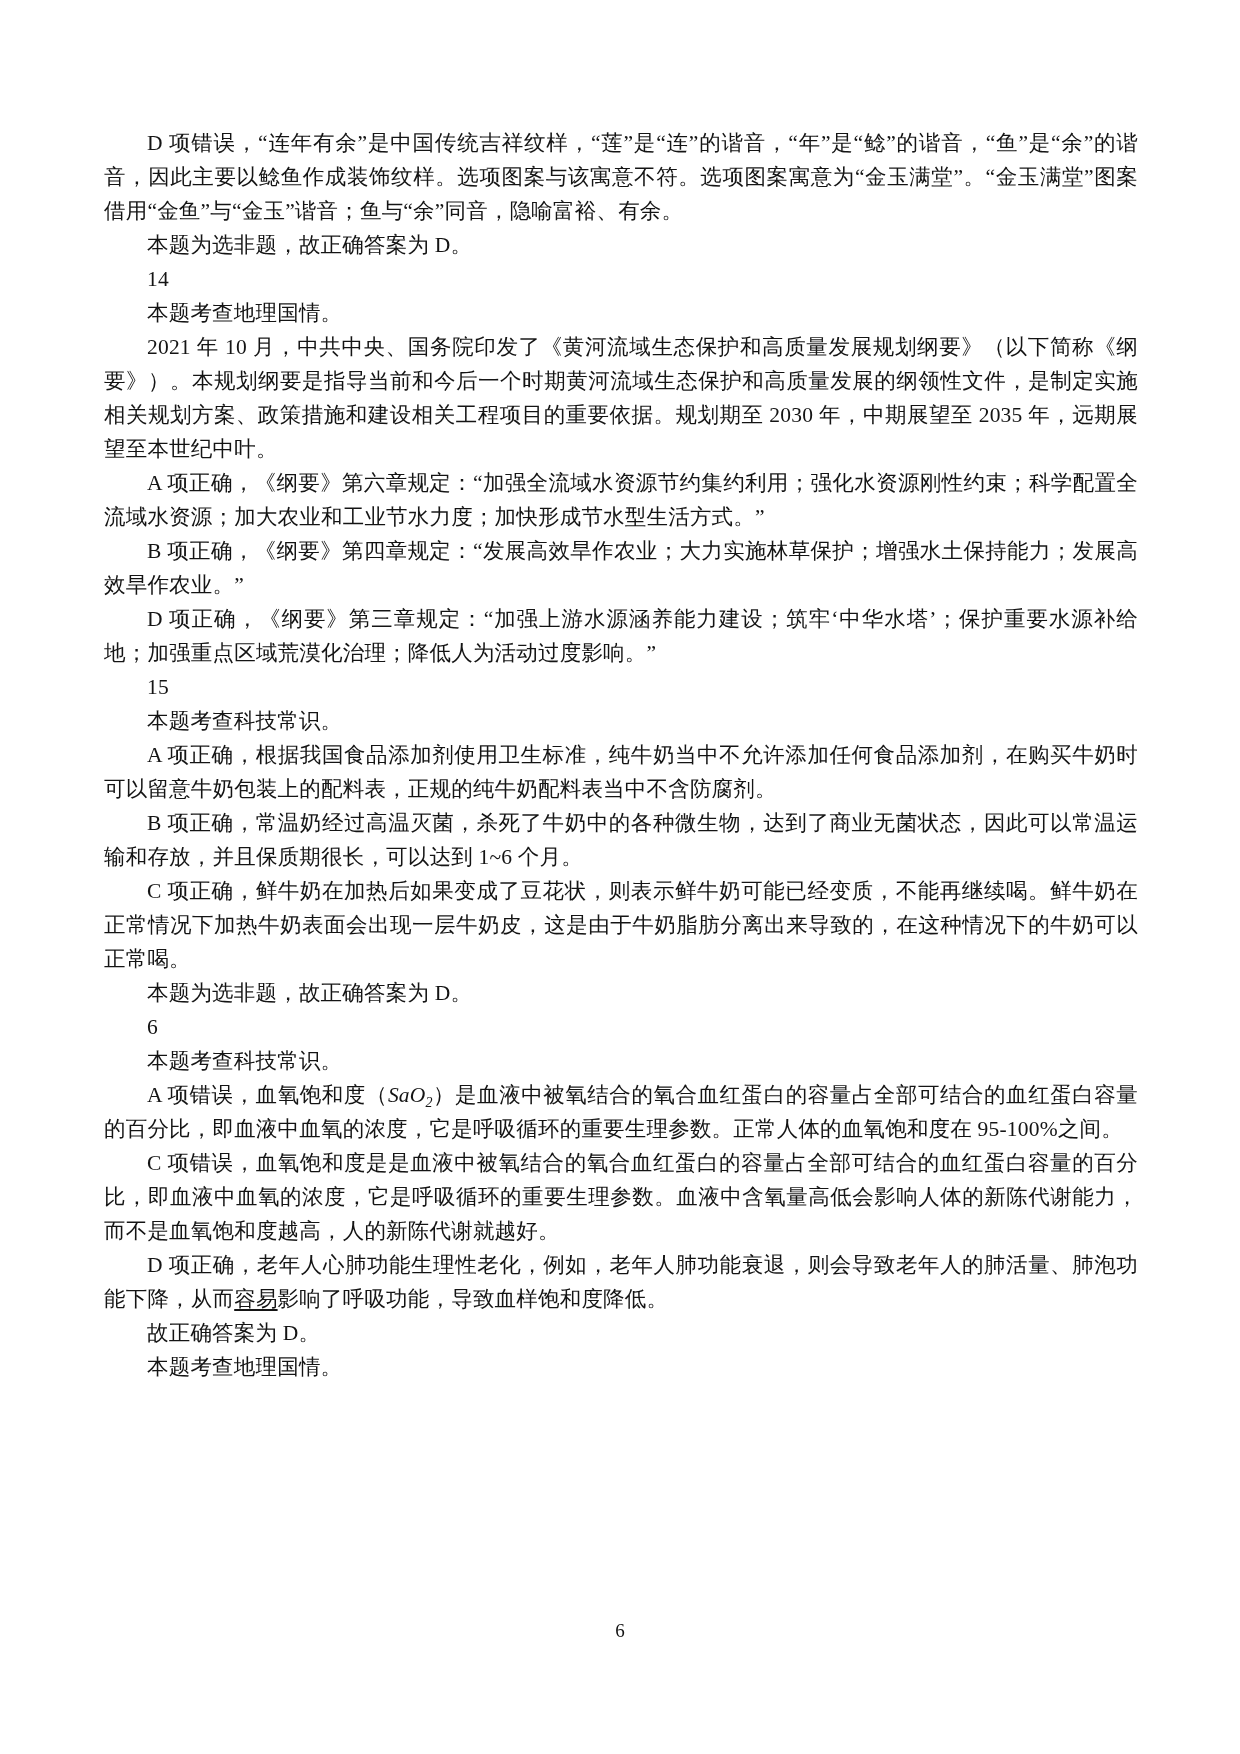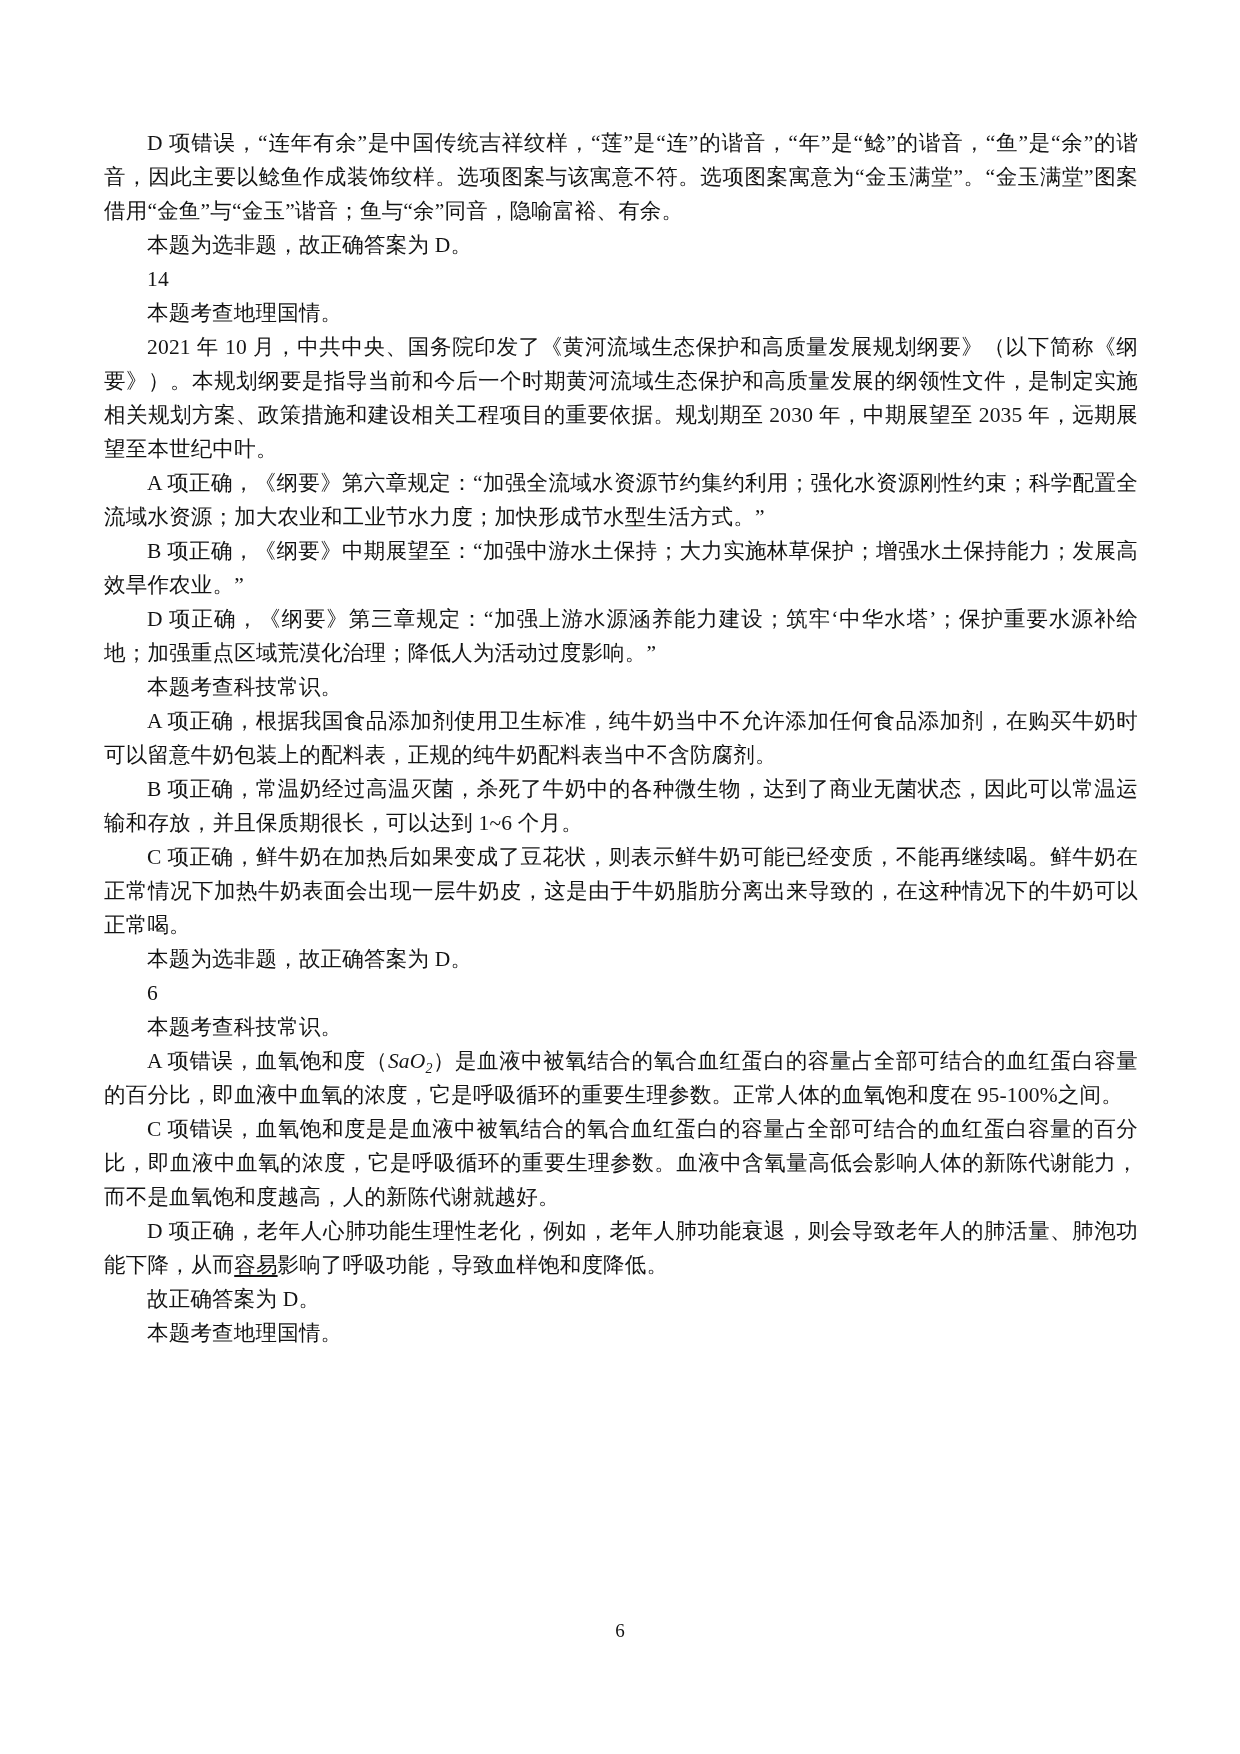--- a/index.html
+++ b/index.html
@@ -58,23 +58,24 @@
 <div class="page">
   <div class="content">
 
     <p class="para">D 项错误，“连年有余”是中国传统吉祥纹样，“莲”是“连”的谐音，“年”是“鲶”的谐音，“鱼”是“余”的谐音，因此主要以鲶鱼作成装饰纹样。选项图案与该寓意不符。选项图案寓意为“金玉满堂”。“金玉满堂”图案借用“金鱼”与“金玉”谐音；鱼与“余”同音，隐喻富裕、有余。</p>
     <p class="para">本题为选非题，故正确答案为 D。</p>
 
     <p class="para">14</p>
     <p class="para">本题考查地理国情。</p>
     <p class="para">2021 年 10 月，中共中央、国务院印发了《黄河流域生态保护和高质量发展规划纲要》（以下简称《纲要》）。本规划纲要是指导当前和今后一个时期黄河流域生态保护和高质量发展的纲领性文件，是制定实施相关规划方案、政策措施和建设相关工程项目的重要依据。规划期至 2030 年，中期展望至 2035 年，远期展望至本世纪中叶。</p>
     <p class="para">A 项正确，《纲要》第六章规定：“加强全流域水资源节约集约利用；强化水资源刚性约束；科学配置全流域水资源；加大农业和工业节水力度；加快形成节水型生活方式。”</p>
-    <p class="para">B 项正确，《纲要》中期展望至：“加强中游水土保持；大力实施林草保护；增强水土保持能力；发展高效旱作农业。”</p>
+    <p class="para">B 项正确，《纲要》第四章规定：“发展高效旱作农业；大力实施林草保护；增强水土保持能力；发展高效旱作农业。”</p>
     <p class="para">D 项正确，《纲要》第三章规定：“加强上游水源涵养能力建设；筑牢‘中华水塔’；保护重要水源补给地；加强重点区域荒漠化治理；降低人为活动过度影响。”</p>
 
+    <p class="para">15</p>
     <p class="para">本题考查科技常识。</p>
     <p class="para">A 项正确，根据我国食品添加剂使用卫生标准，纯牛奶当中不允许添加任何食品添加剂，在购买牛奶时可以留意牛奶包装上的配料表，正规的纯牛奶配料表当中不含防腐剂。</p>
     <p class="para">B 项正确，常温奶经过高温灭菌，杀死了牛奶中的各种微生物，达到了商业无菌状态，因此可以常温运输和存放，并且保质期很长，可以达到 1~6 个月。</p>
     <p class="para">C 项正确，鲜牛奶在加热后如果变成了豆花状，则表示鲜牛奶可能已经变质，不能再继续喝。鲜牛奶在正常情况下加热牛奶表面会出现一层牛奶皮，这是由于牛奶脂肪分离出来导致的，在这种情况下的牛奶可以正常喝。</p>
     <p class="para">本题为选非题，故正确答案为 D。</p>
 
     <p class="para">6</p>
     <p class="para">本题考查科技常识。</p>
     <p class="para"><span>A 项错误，血氧饱和度（</span><i class="formula"><span>SaO</span><sub>2</sub></i><span>）是血液中被氧结合的氧合血红蛋白的容量占全部可结合的血红蛋白容量的百分比，即血液中血氧的浓度，它是呼吸循环的重要生理参数。正常人体的血氧饱和度在 95-100%之间。</span></p>
     <p class="para">C 项错误，血氧饱和度是是血液中被氧结合的氧合血红蛋白的容量占全部可结合的血红蛋白容量的百分比，即血液中血氧的浓度，它是呼吸循环的重要生理参数。血液中含氧量高低会影响人体的新陈代谢能力，而不是血氧饱和度越高，人的新陈代谢就越好。</p>

